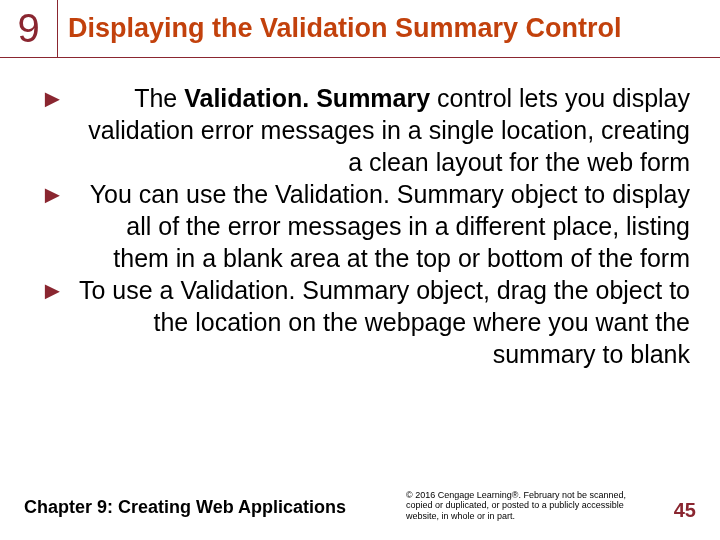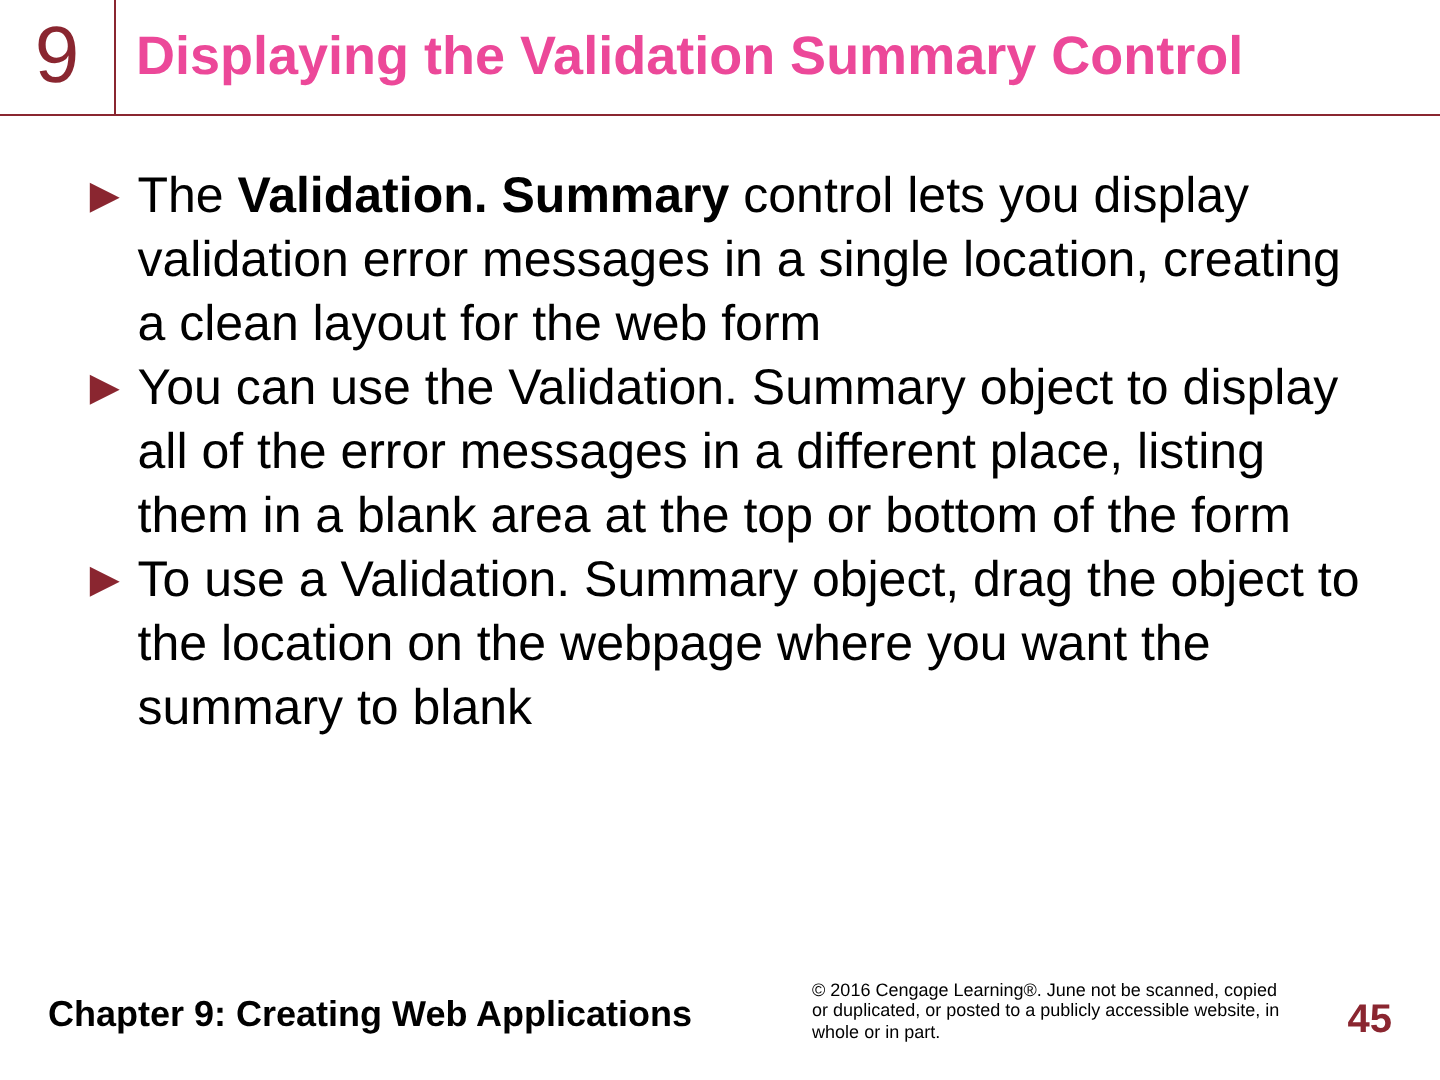--- a/index.html
+++ b/index.html
@@ -26,40 +26,41 @@
     color: #8a2630;
     border-right: 1px solid #8a2630;
   }
   .slide-title {
     flex: 1;
     display: flex;
     align-items: center;
     padding-left: 10px;
     font-size: 27px;
     font-weight: bold;
-    color: #ec4899;
+    color: #c2410c;
   }
   .body {
     padding: 24px 30px 0 40px;
     font-size: 25px;
     line-height: 1.28;
   }
   .bullet {
     display: flex;
     margin-bottom: 0;
   }
   .marker {
     color: #8a2630;
     font-size: 25px;
     line-height: 1.28;
     margin-right: 4px;
     flex: 0 0 auto;
   }
   .text {
     flex: 1;
+    text-align: right;
   }
   .text b { font-weight: bold; }
   .footer {
     position: absolute;
     bottom: 14px;
     left: 0;
     width: 100%;
     padding: 0 24px;
     display: flex;
     align-items: flex-end;
@@ -103,15 +104,15 @@
     <span class="text"><span></span><b></b><span>You can use the Validation. Summary object to display all of the error messages in a different place, listing them in a blank area at the top or bottom of the form</span></span>
   </div>
   <div class="bullet">
     <span class="marker">►</span>
     <span class="text"><span></span><b></b><span>To use a Validation. Summary object, drag the object to the location on the webpage where you want the summary to blank</span></span>
   </div>
 </div>
 
 <div class="footer">
   <div class="footer-left">Chapter 9: Creating Web Applications</div>
-  <div class="footer-center">© 2016 Cengage Learning®. June not be scanned, copied or duplicated, or posted to a publicly accessible website, in whole or in part.</div>
+  <div class="footer-center">© 2016 Cengage Learning®. February not be scanned, copied or duplicated, or posted to a publicly accessible website, in whole or in part.</div>
   <div class="footer-right">45</div>
 </div>
 
 </body></html>

